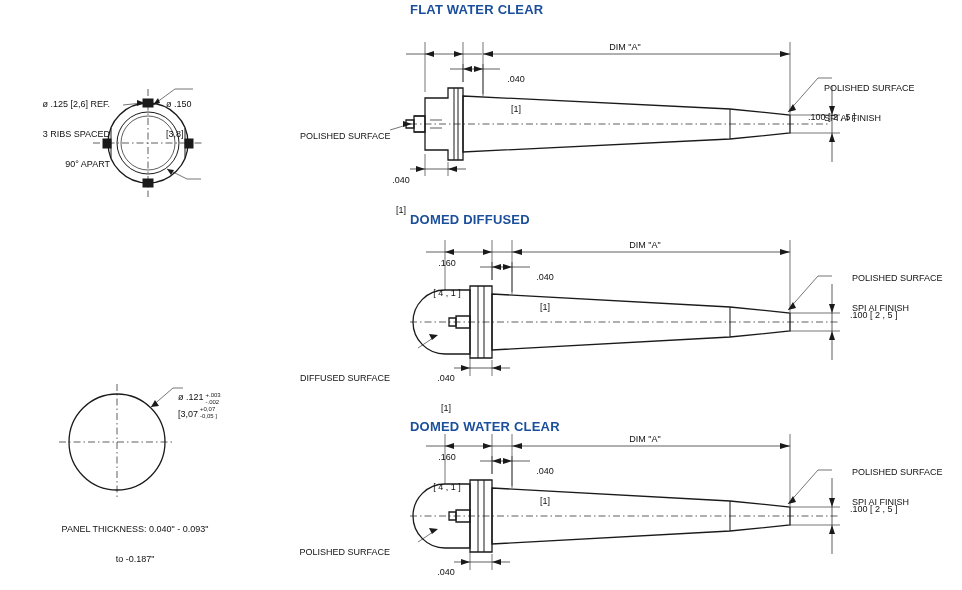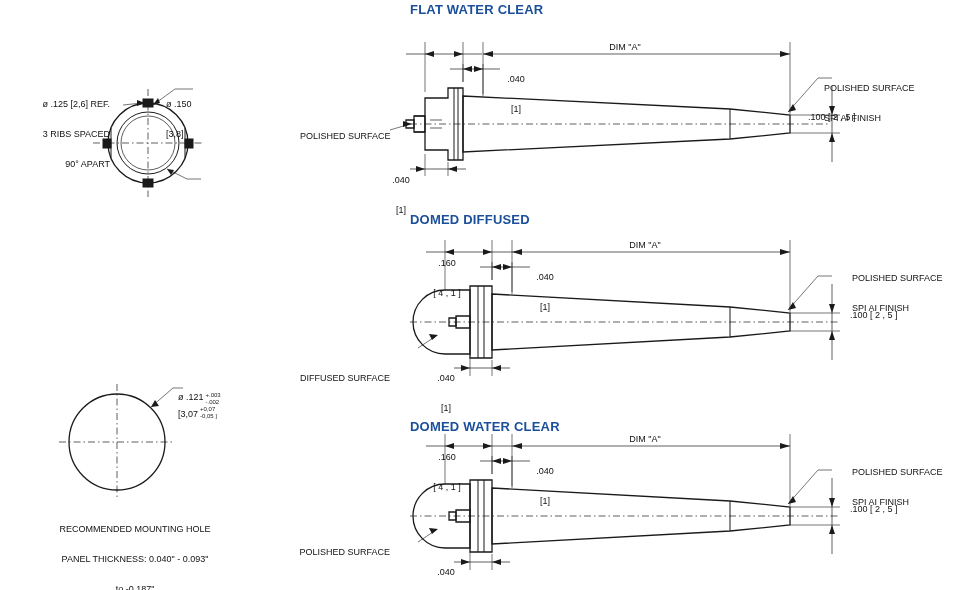--- a/index.html
+++ b/index.html
@@ -136,21 +136,20 @@
     <div style="display:flex; align-items:flex-end; margin-top:1px;">
       <span class="lbl">[3,07</span>
       <span style="display:inline-block; margin-left:2px;">
         <span class="tiny" style="display:block;">+0,07</span>
         <span class="tiny" style="display:block;">-0,05 ]</span>
       </span>
     </div>
   </div>
 
   <div class="abs lbl c" style="left:10px; top:504px; width:250px;">
-    <div>RECOMMENDED MOUNTING HOLE</div>
     <div>PANEL THICKNESS: 0.040" - 0.093"</div>
     <div>to -0.187"</div>
   </div>
 
   <div class="abs ttl" style="left:410px; top:2px;">FLAT WATER CLEAR</div>
 
   <div class="abs" style="left:370px; top:36px;">
     <svg width="590" height="155" viewBox="0 0 590 155">
 
       <line x1="40" y1="88" x2="460" y2="88" class="dash"></line>

